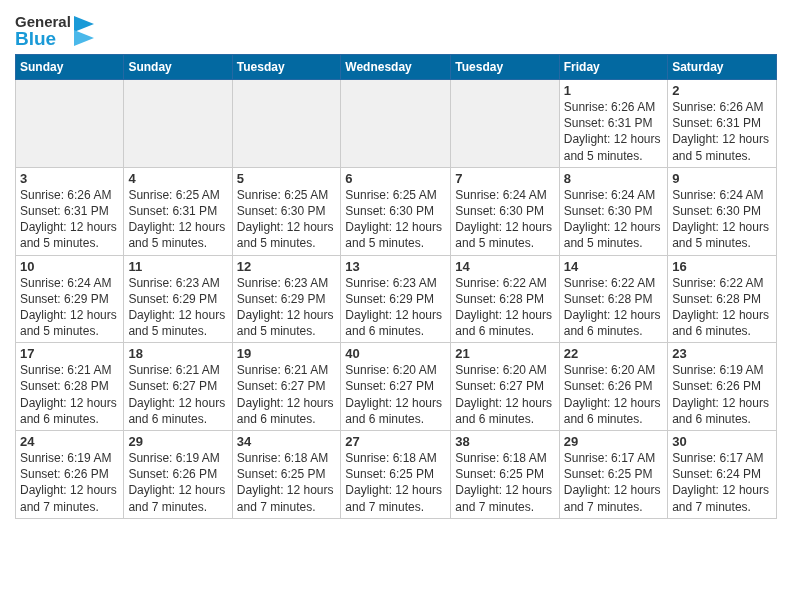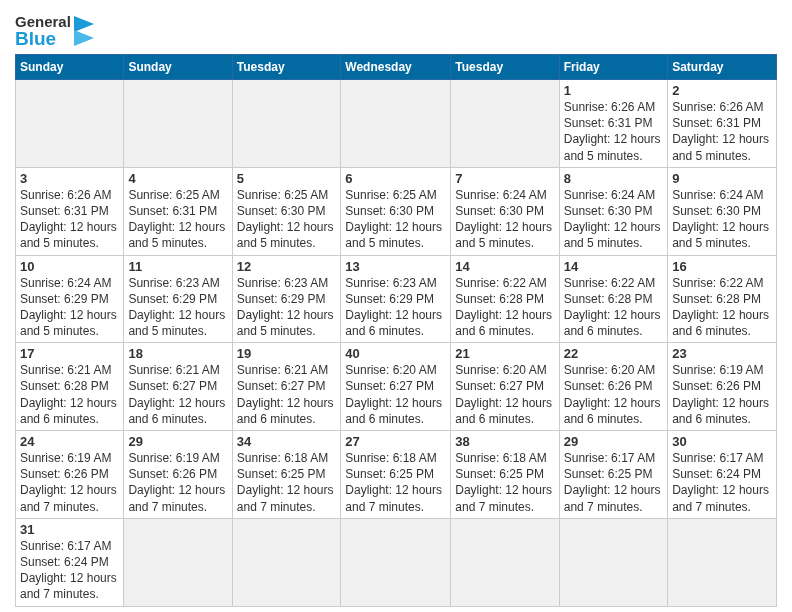--- a/index.html
+++ b/index.html
@@ -308,29 +308,15 @@
 Sunset: 6:25 PM
 Daylight: 12 hours and 7 minutes.</div>
           </td>
           <td>
             <span class="day-num">30</span>
             <div class="day-info">Sunrise: 6:17 AM
 Sunset: 6:24 PM
 Daylight: 12 hours and 7 minutes.</div>
           </td>
         </tr>
-        <tr class="last-row">
-          <td>
-            <span class="day-num">31</span>
-            <div class="day-info">Sunrise: 6:17 AM
-Sunset: 6:24 PM
-Daylight: 12 hours and 7 minutes.</div>
-          </td>
-          <td class="empty"></td>
-          <td class="empty"></td>
-          <td class="empty"></td>
-          <td class="empty"></td>
-          <td class="empty"></td>
-          <td class="empty"></td>
-        </tr>
       </tbody>
   </table>
 </div>
 
 </body></html>

